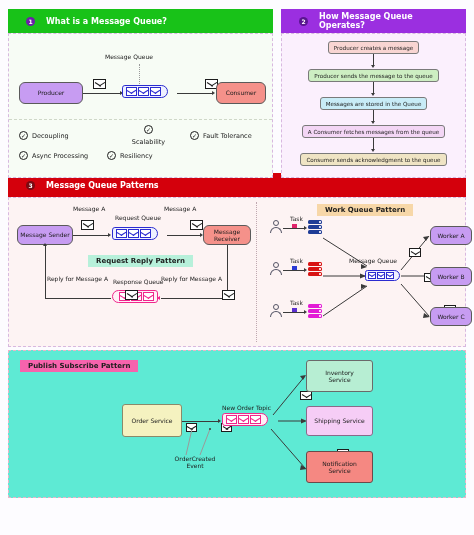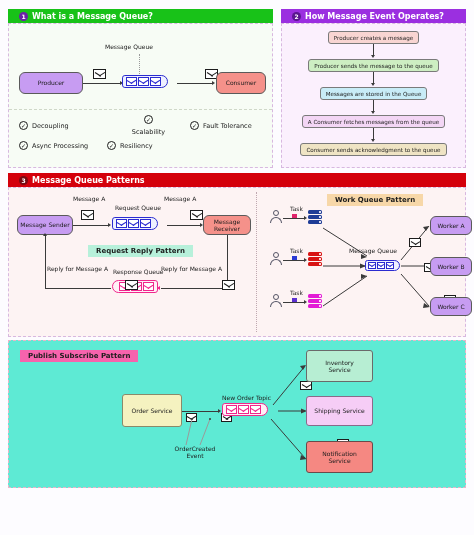--- a/index.html
+++ b/index.html
@@ -39,23 +39,23 @@
     background: #d40a12;
     color: #fff;
     font-size: 16px; font-weight: 700;
     border-radius: 11px;
     padding: 1px 9px 2px 9px;
     white-space: nowrap;
   }
 
   
   .sec-header {
-    display: flex; align-items: center; gap: 4px;
-    height: 14px;
-    padding: 0 11px;
+    display: flex; align-items: center; gap: 11px;
+    height: 24px;
+    padding: 0 18px;
     color: #fff;
     font-size: 8px; font-weight: 700;
   }
   .sec-num {
     width: 9px; height: 9px;
     border-radius: 50%;
     background: #6c1fa8;
     color: #fff;
     font-size: 6px; font-weight: 700;
     display: flex; align-items: center; justify-content: center;
@@ -296,21 +296,21 @@
             </div>
           </div>
         </div>
 
       </div>
     </div>
 
     <div class="card2">
       <div class="sec-header hdr-purple">
         <span class="sec-num" style="background:#5a1690;">2</span>
-        <span>How Message Event Operates?</span>
+        <span>How Message Queue Operates?</span>
       </div>
       <div class="sec-body body2">
 
         <div class="abs" style="left:0; top:7px; width:100%; display:flex; flex-direction:column; align-items:center;">
 
           <div class="step" style="background:#f8d5d2;">Producer creates a message</div>
           <div style="position:relative; height:15px; width:1px;">
             <div class="ln lnv abs" style="left:0; top:0; height:12px;"></div>
             <div class="arrow-d" style="left:-2px; top:11px;"></div>
           </div>
@@ -398,21 +398,21 @@
       </div>
 
       <div class="ln lnh abs" style="left:36px; top:100px; width:66px;"></div>
       <div class="ln lnv abs" style="left:36px; top:47px; height:53px;"></div>
       <div class="arrow-u" style="left:34px; top:45px;"></div>
 
       <div class="lbl abs" style="left:38px; top:78px;">Reply for Message A</div>
       <div class="env abs" style="left:62px; top:87px; width:13px; height:10px;"></div>
 
       
-      <div class="pat-tag tag-orange abs" style="left:318px; top:6px;">Work Queue Pattern</div>
+      <div class="pat-tag tag-orange abs" style="left:308px; top:6px;">Work Queue Pattern</div>
 
       
       <div class="person" style="left:261px; top:22px;">
         <div class="head"></div>
           <div class="body-s"></div>
       </div>
       <div class="lbl abs" style="left:281px; top:18px;">Task</div>
       <div class="abs" style="left:283px; top:26px; width:5px; height:5px; background:#e0246b;"></div>
       <div class="ln lnh abs" style="left:274px; top:30px; width:22px;"></div>
       <div class="arrow-r" style="left:295px; top:28px;"></div>

